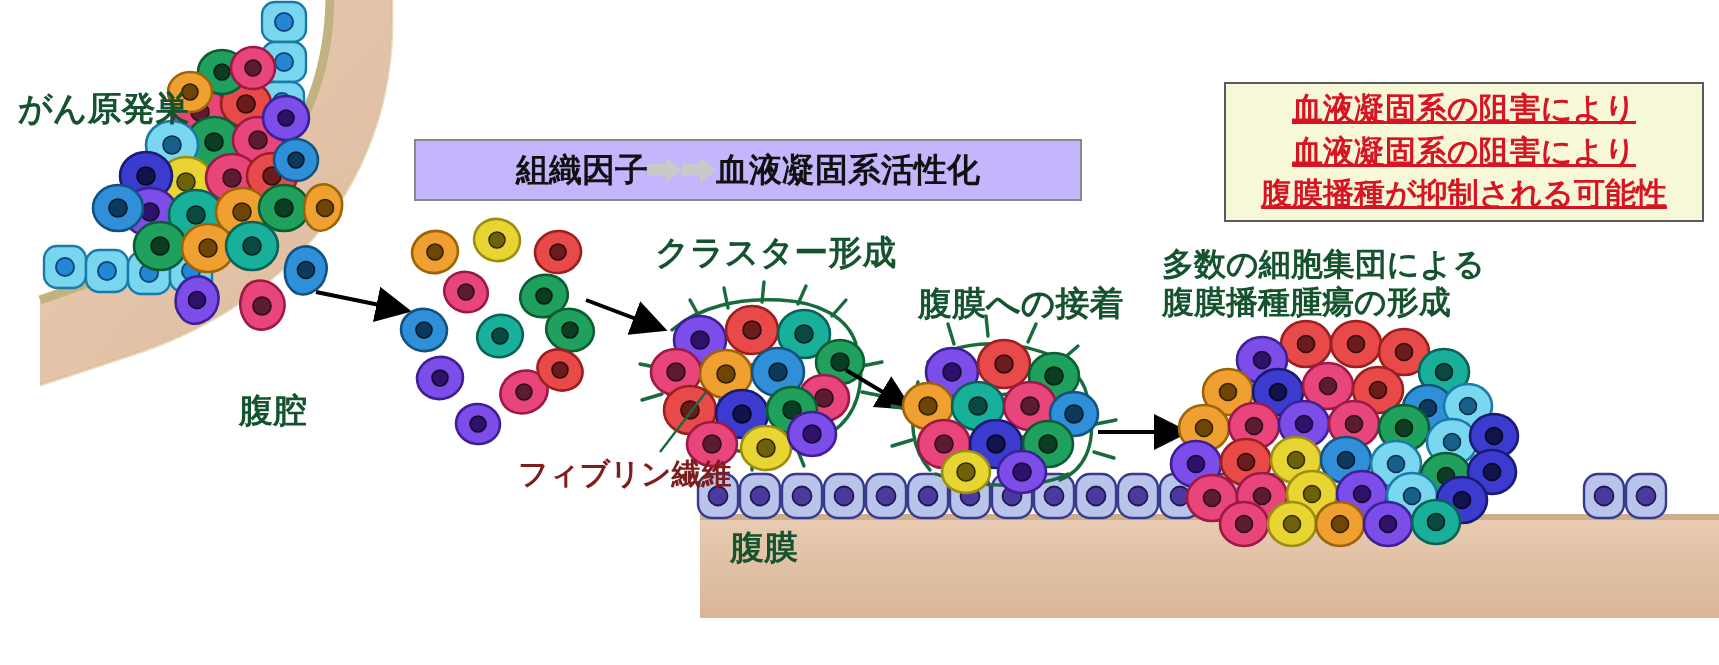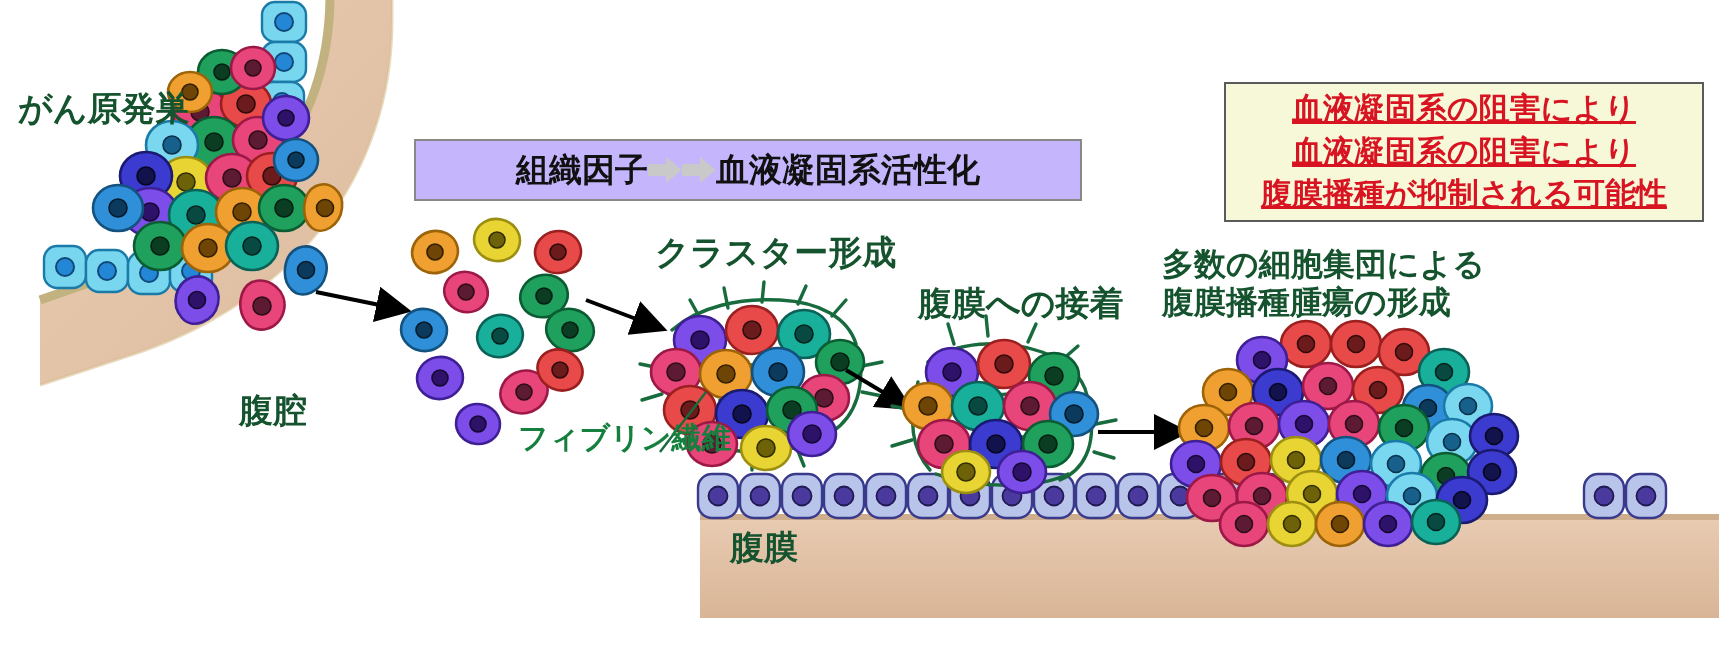--- a/index.html
+++ b/index.html
@@ -29,21 +29,21 @@
     display:flex;flex-direction:column;align-items:center;justify-content:center;
   }
   #conclusion-box .cb-line{
     color:#d81422;font-size:31px;font-weight:700;line-height:1.38;white-space:nowrap;text-decoration:underline;
   }
 
   
   #label-primary-tumor{left:18px;top:88px;font-size:34px;}
   #label-abdominal-cavity{left:239px;top:390px;font-size:34px;}
   #label-cluster{left:655px;top:232px;font-size:34px;}
-  #label-fibrin{left:518px;top:420px;font-size:30px;color:#15803d;}
+  #label-fibrin{left:518px;top:456px;font-size:30px;color:#7f1d1d;}
   #label-adhesion{left:918px;top:283px;font-size:34px;}
   #label-tumor-formation{left:1162px;top:246px;font-size:32px;text-align:left;}
   #label-peritoneum{left:730px;top:527px;font-size:34px;}
 
   svg{display:block;}
 </style>
 </head>
 <body>
 
 <div id="stage">

